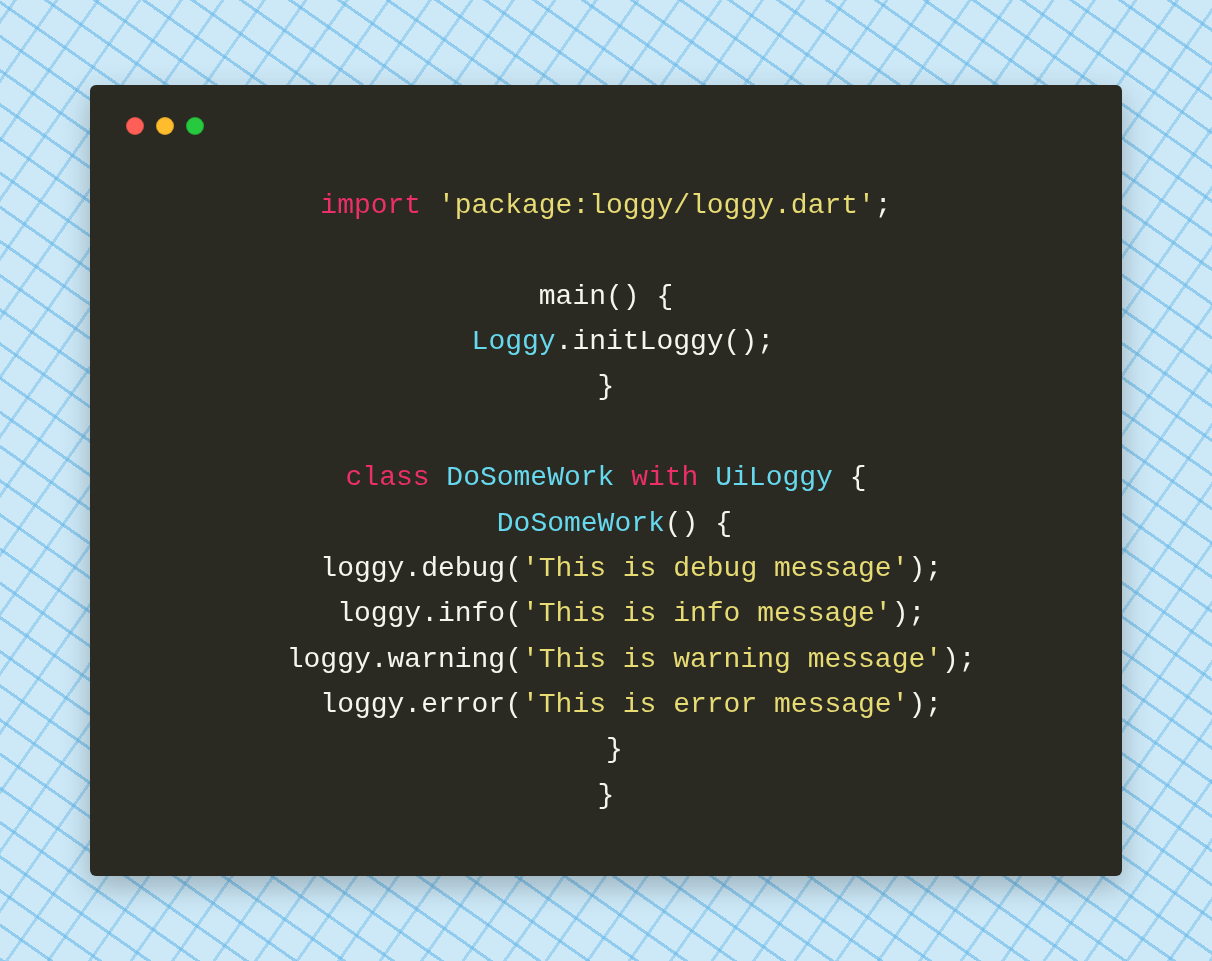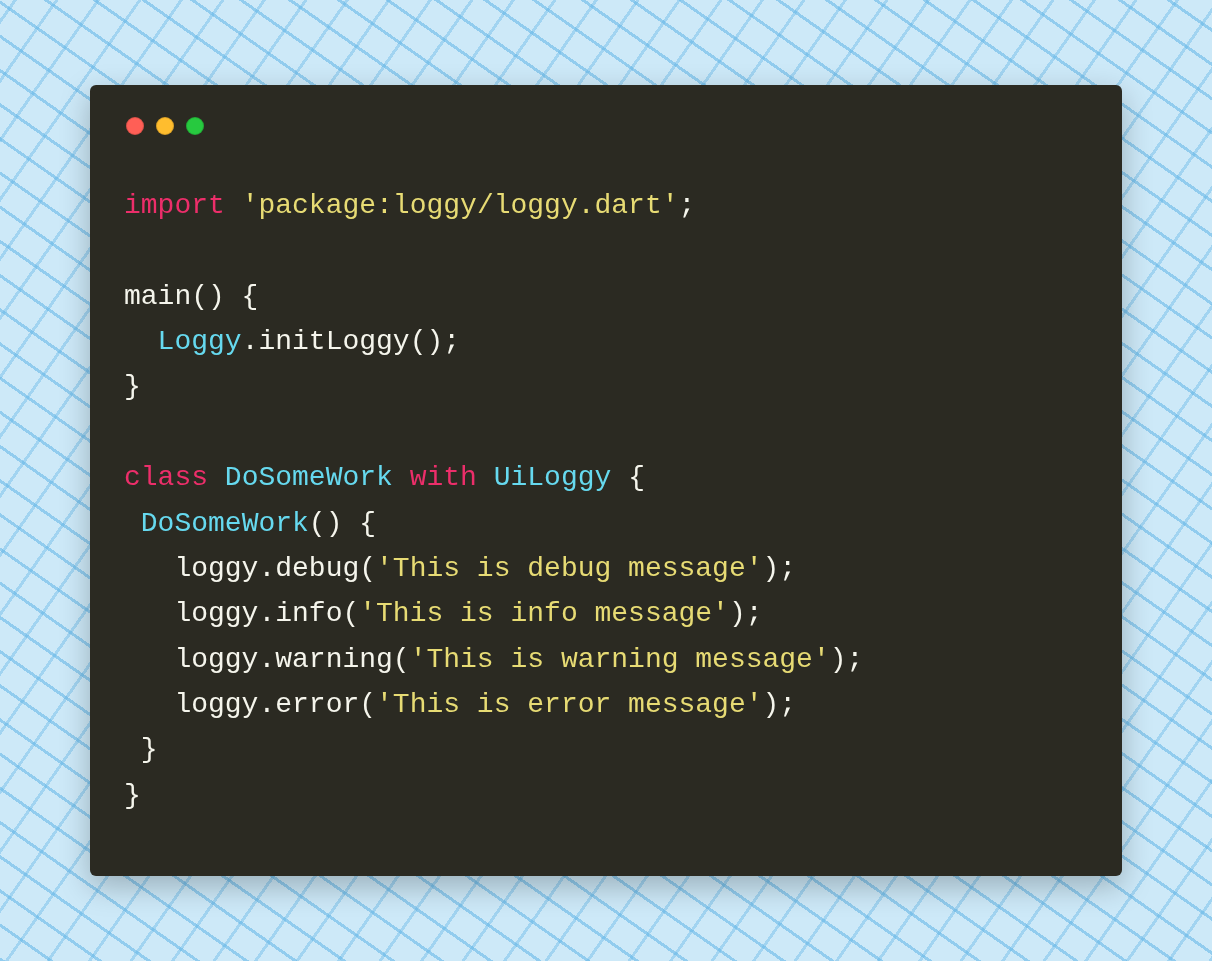--- a/index.html
+++ b/index.html
@@ -25,20 +25,21 @@
   }
   .window {
     width: 1032px;
     height: 791px;
     background: #2b2a22;
     border-radius: 6px;
     box-shadow: 0 10px 30px rgba(0,0,0,0.25);
     box-sizing: border-box;
     padding: 28px 34px 28px 34px;
     color: #e8e8e0;
+    text-align: center;
   }
   .traffic-lights {
     display: flex;
     gap: 12px;
     margin-bottom: 48px;
     margin-top: 4px;
     margin-left: 2px;
   }
   .tl {
     width: 18px;

